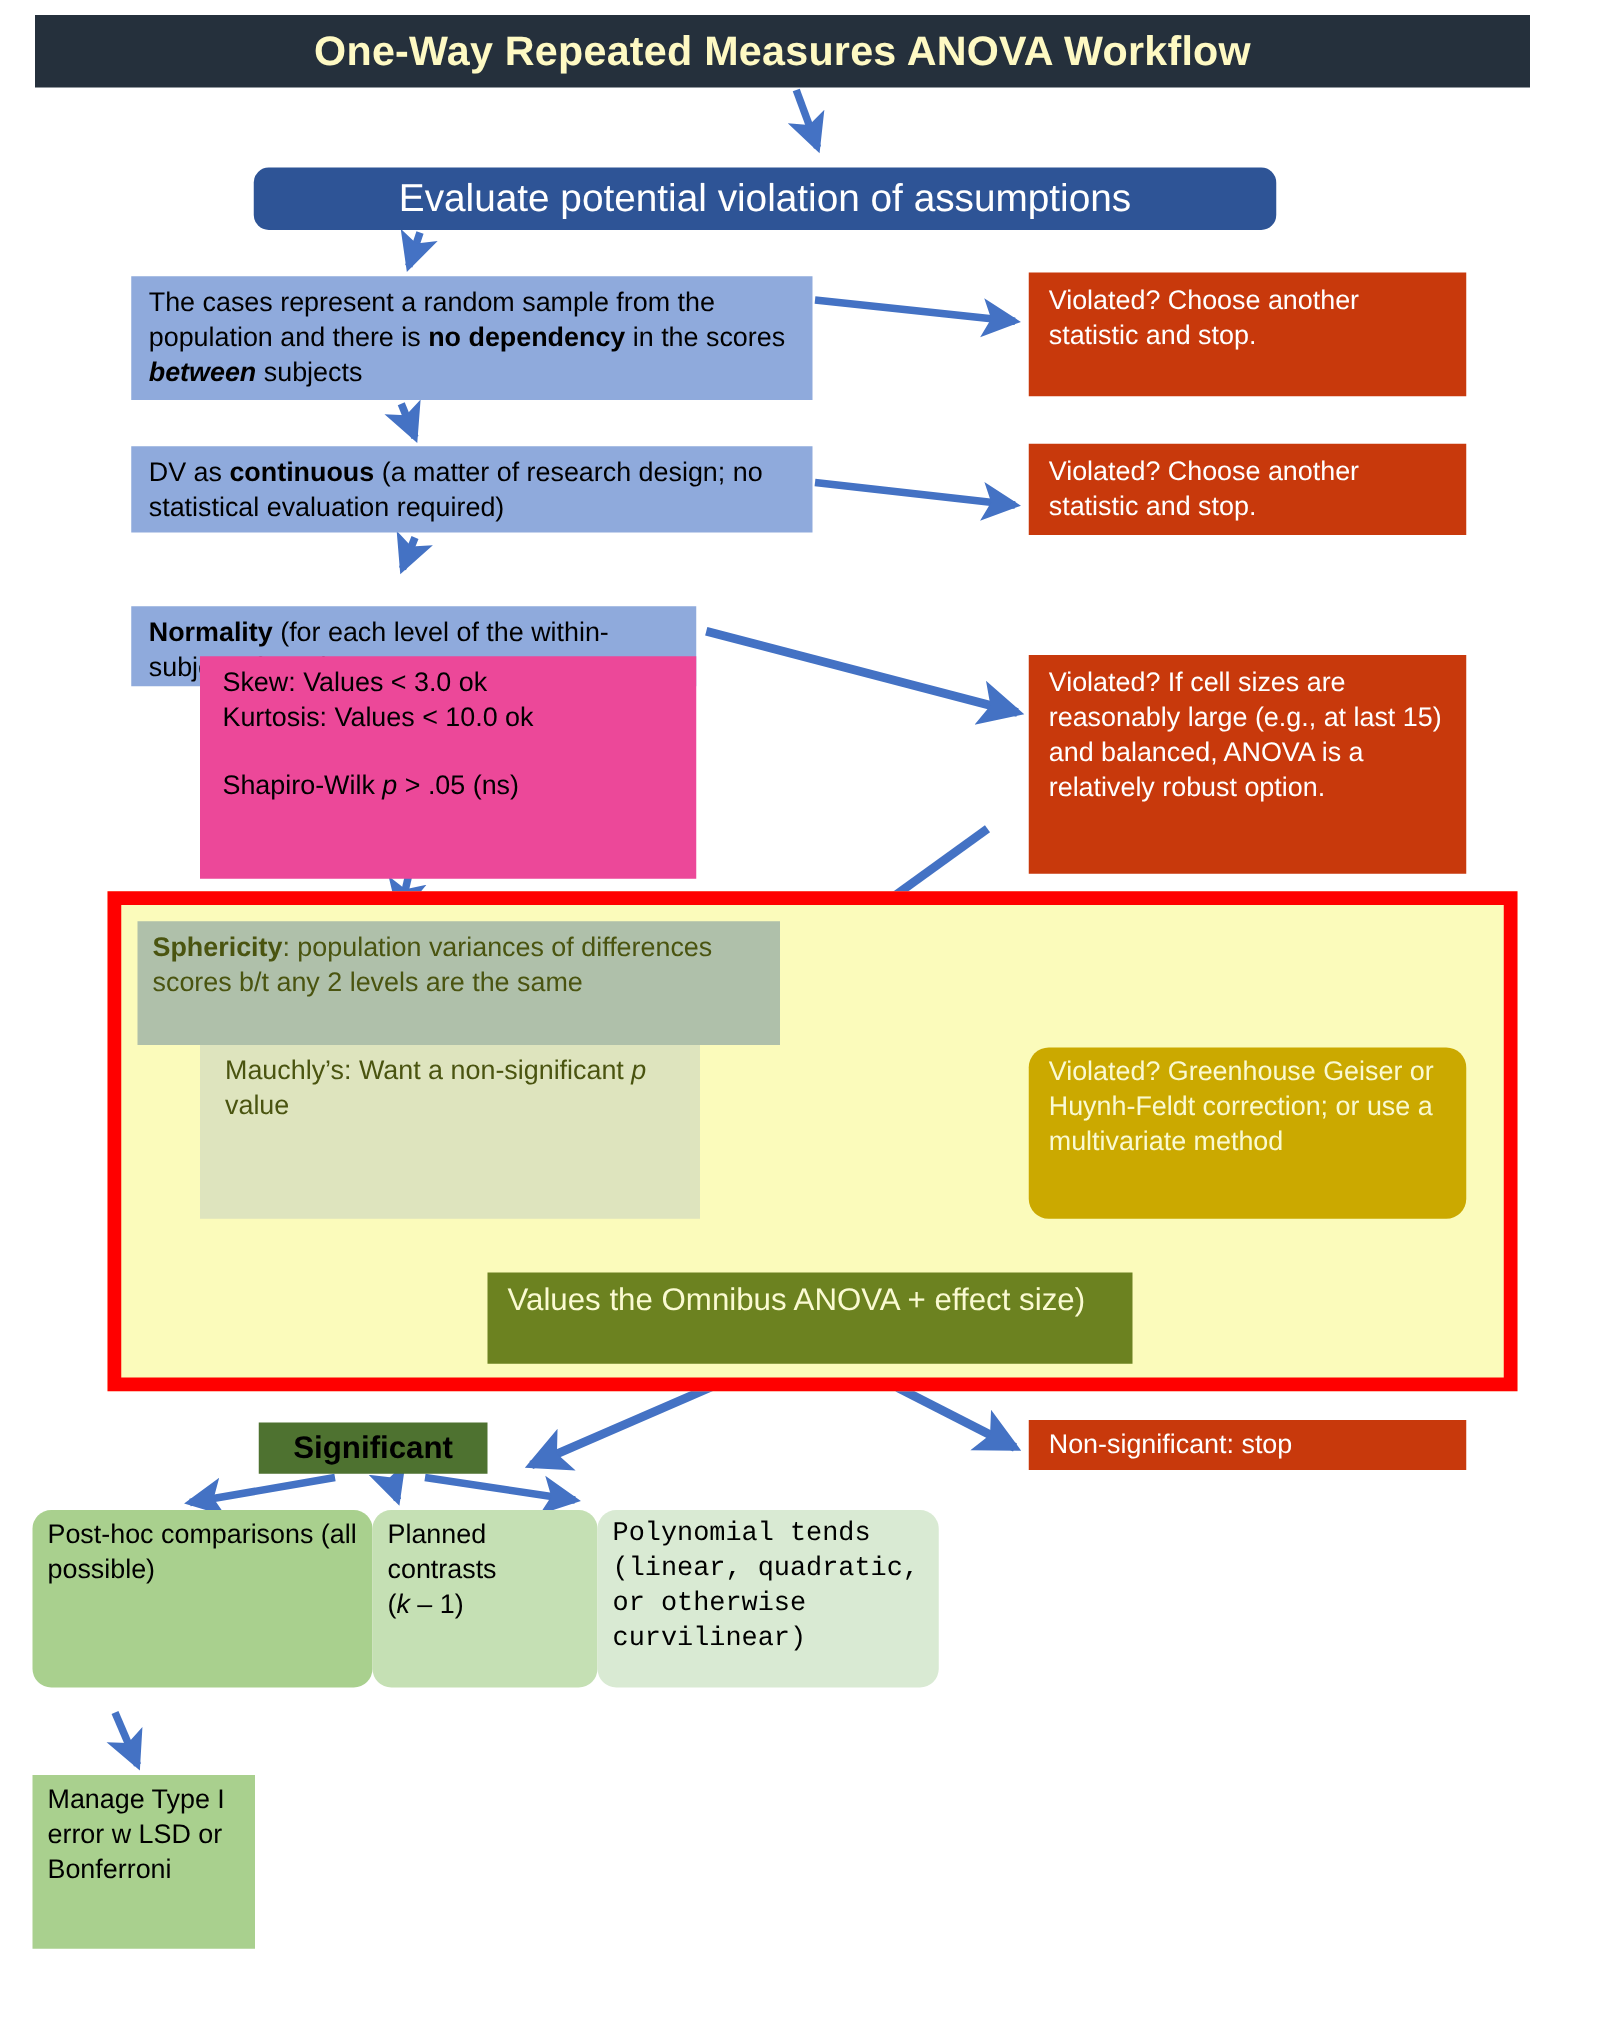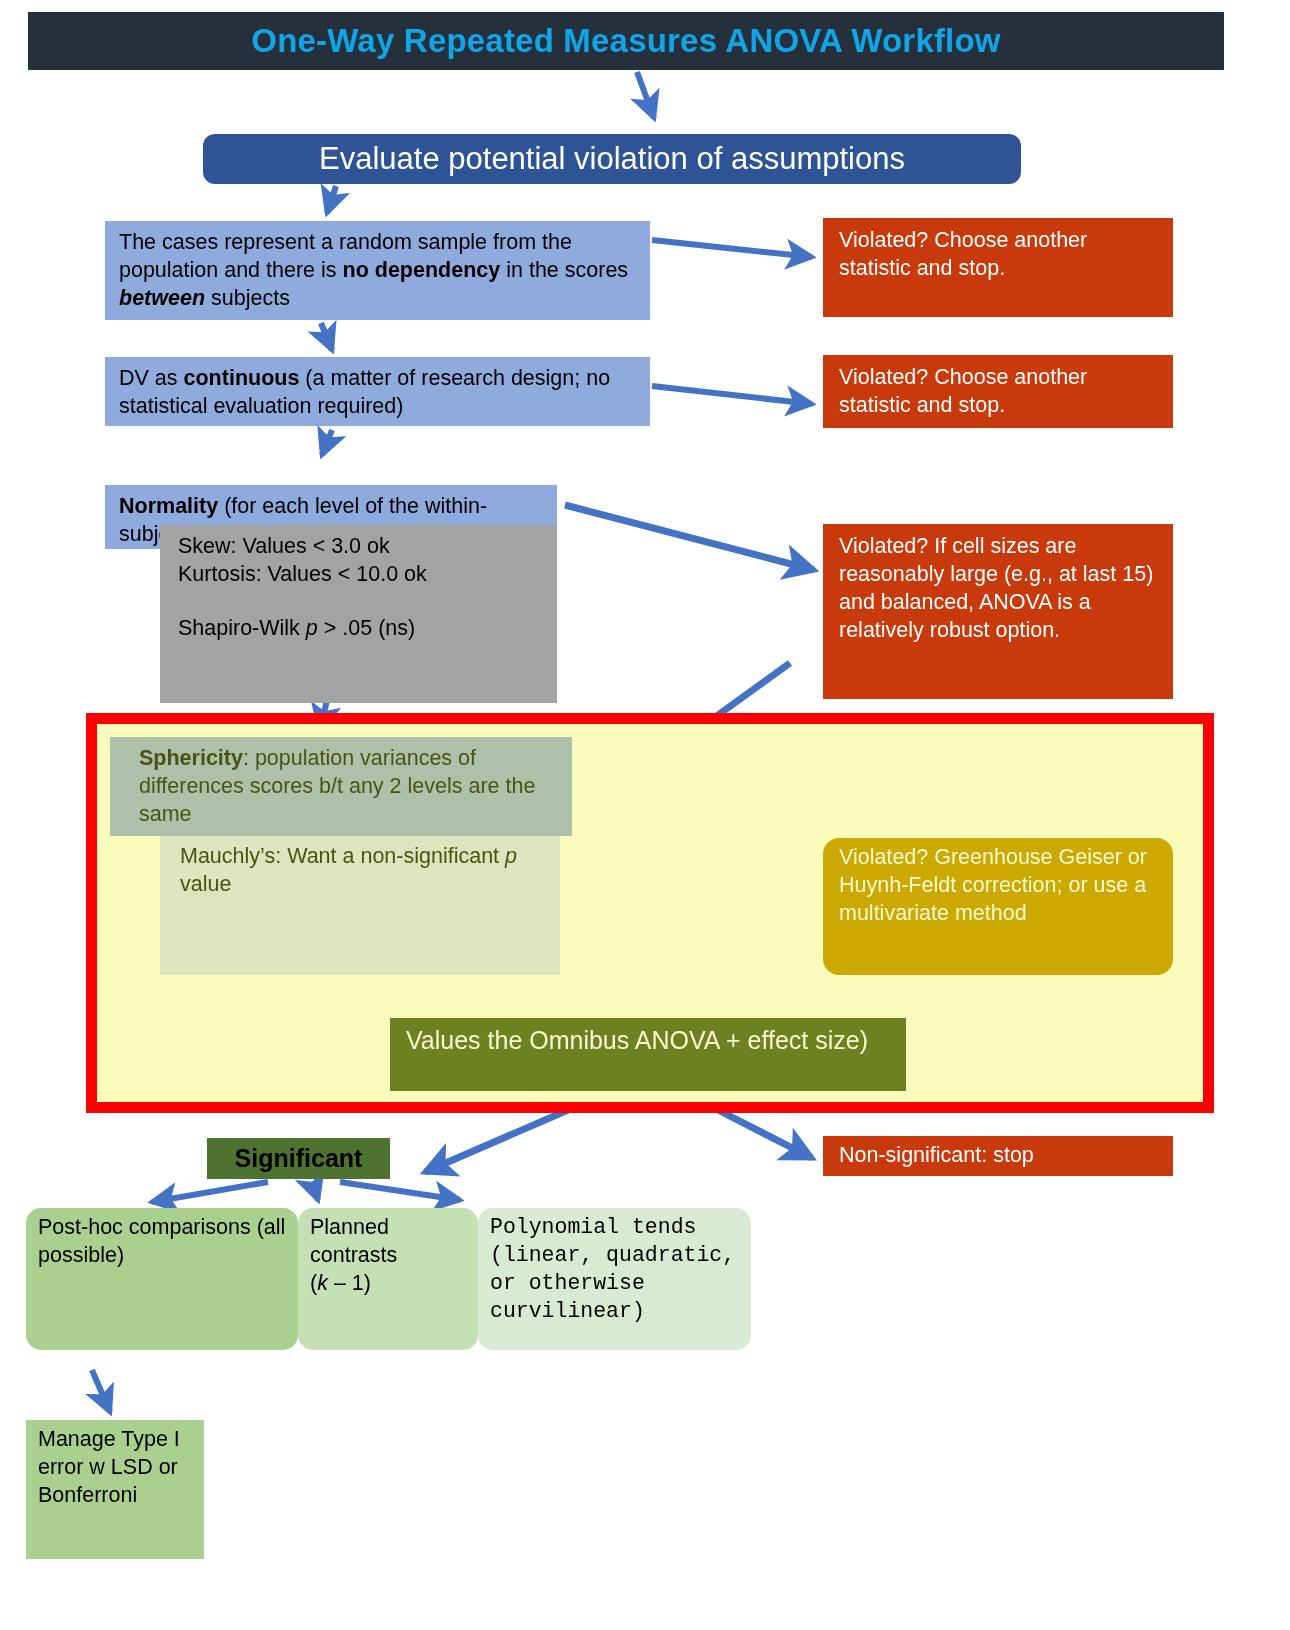--- a/index.html
+++ b/index.html
@@ -29,21 +29,21 @@
     top: 0;
     width: 1290px;
     height: 1630px;
     pointer-events: none;
   }
 
   
   #title-banner {
     left: 28px; top: 12px; width: 1196px; height: 58px;
     background: #25303C;
-    color: #0ea5e9;
+    color: #fef9c3;
     font-size: 33px;
     font-weight: bold;
     display: flex;
     align-items: center;
     justify-content: center;
     text-align: center;
     letter-spacing: 0.2px;
   }
 
   
@@ -66,21 +66,21 @@
     font-size: 21.5px;
     padding: 8px 12px 14px 14px;
   }
   #assumption-random { left: 105px; top: 221px; width: 545px; height: 99px; }
   #assumption-continuous { left: 105px; top: 357px; width: 545px; height: 69px; }
   #assumption-normality { left: 105px; top: 461px; width: 452px; height: 64px; margin-top: 24px; }
 
   
   #normality-detail {
     left: 160px; top: 525px; width: 397px; height: 178px;
-    background: #a3a3a3;
+    background: #ec4899;
     color: #000000;
     font-size: 21.5px;
     padding: 8px 10px 6px 18px;
   }
 
   
   .violation {
     background: #C8390C;
     color: #ffffff;
     font-size: 21.5px;
@@ -99,25 +99,25 @@
 
   
   #sphericity-frame {
     left: 86px; top: 713px; width: 1128px; height: 400px;
     border: 11px solid #FF0000;
     background: #FBFBBB;
   }
 
   
   #sphericity-head {
-    left: 110px; top: 737px; width: 462px; height: 99px;
+    left: 110px; top: 737px; width: 514px; height: 99px;
     background: #AFC0AA;
     color: #4A5410;
     font-size: 21.5px;
-    padding: 8px 10px 6px 29px;
+    padding: 8px 10px 6px 12px;
   }
   #sphericity-detail {
     left: 160px; top: 836px; width: 400px; height: 139px;
     background: #DEE4BE;
     color: #4A5410;
     font-size: 21.5px;
     padding: 7px 10px 6px 20px;
   }
 
   

